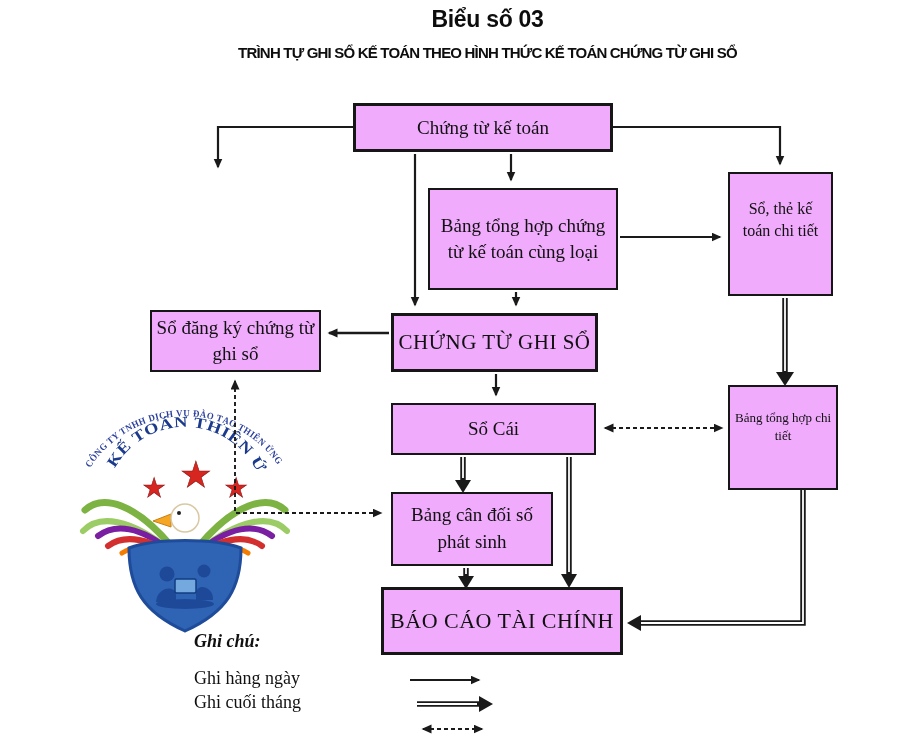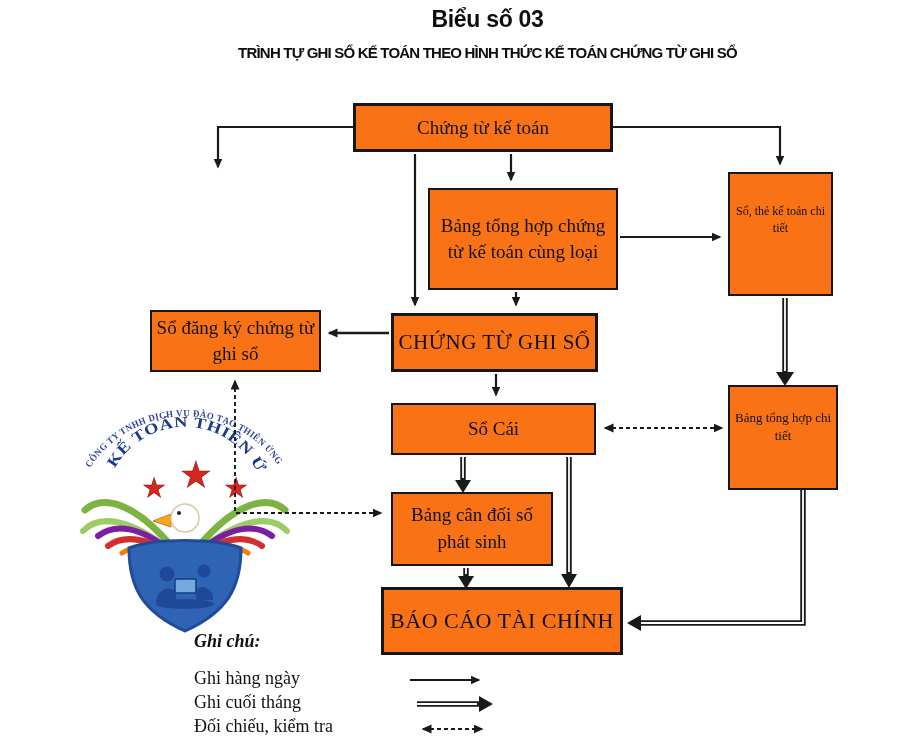--- a/index.html
+++ b/index.html
@@ -2,27 +2,27 @@
 <html><head>
 <meta charset="utf-8">
 <style>
   html,body{margin:0;padding:0;background:#ffffff;}
   .page{position:relative;width:919px;height:753px;background:#ffffff;overflow:hidden;
         font-family:"Liberation Serif","DejaVu Serif",serif;color:#111;margin-left:28px;}
   .hdr{position:absolute;left:0;width:919px;text-align:center;
        font-family:"Liberation Sans","DejaVu Sans",sans-serif;font-weight:bold;color:#0d0d0d;}
   .hdr.title{top:6px;font-size:23px;letter-spacing:-0.3px;}
   .hdr.subtitle{top:44px;font-size:15px;letter-spacing:-0.8px;white-space:nowrap;}
-  .node{position:absolute;border:2px solid #161616;background:#f97316;box-sizing:border-box;
+  .node{position:absolute;border:2px solid #161616;background:#f0abfc;box-sizing:border-box;
         display:flex;align-items:center;justify-content:center;text-align:center;
         font-size:19px;line-height:1.32;padding:2px 4px;z-index:2;}
   .n-ctkt   {left:325px;top:103px;width:260px;height:49px;border-width:3px;}
   .n-soquy  {left:127px;top:175px;width:161px;height:52px;}
   .n-bthct  {left:400px;top:188px;width:190px;height:102px;line-height:1.38;}
-  .n-sothe  {left:700px;top:172px;width:105px;height:124px;font-size:12px;line-height:1.38;padding-bottom:30px;}
+  .n-sothe  {left:700px;top:172px;width:105px;height:124px;font-size:16px;line-height:1.38;padding-bottom:30px;}
   .n-sdk    {left:122px;top:310px;width:171px;height:62px;line-height:1.35;}
   .n-ctgs   {left:363px;top:313px;width:207px;height:59px;border-width:3px;font-size:21px;letter-spacing:0.5px;}
   .n-socai  {left:363px;top:403px;width:205px;height:52px;}
   .n-bthchitiet{left:700px;top:385px;width:110px;height:105px;font-size:13px;line-height:1.38;padding-bottom:24px;}
   .n-bcd    {left:363px;top:492px;width:162px;height:74px;line-height:1.4;}
   .n-bctc   {left:353px;top:587px;width:242px;height:68px;border-width:3px;font-size:22px;letter-spacing:0.5px;}
   .legend-title{position:absolute;left:166px;top:631px;font-size:18px;font-weight:bold;font-style:italic;}
   .legend-label{position:absolute;left:166px;font-size:18px;}
   .ll-0{top:668px;} .ll-1{top:692px;} .ll-2{top:716px;}
   svg.connectors{position:absolute;left:0;top:0;z-index:3;pointer-events:none;}
@@ -96,21 +96,20 @@
   <div class="node n-sdk">Sổ đăng ký chứng từ ghi sổ</div>
   <div class="node n-ctgs">CHỨNG TỪ GHI SỔ</div>
   <div class="node n-socai">Sổ Cái</div>
   <div class="node n-bthchitiet">Bảng tổng hợp chi tiết</div>
   <div class="node n-bcd">Bảng cân đối số phát sinh</div>
   <div class="node n-bctc">BÁO CÁO TÀI CHÍNH</div>
 
   <div class="legend-title">Ghi chú:</div>
   <div class="legend-label ll-0">Ghi hàng ngày</div>
   <div class="legend-label ll-1">Ghi cuối tháng</div>
-  <div class="legend-label ll-2">Đối chiếu, kiểm tra</div>
 
   <svg class="connectors" width="919" height="753" viewBox="0 0 919 753">
     <defs>
       <marker id="mA" markerUnits="userSpaceOnUse" markerWidth="11" markerHeight="10" refX="8.5" refY="4.5" orient="auto">
         <path d="M0,0 L10,4.5 L0,9 Z" fill="#1a1a1a"></path>
       </marker>
       <marker id="mAs" markerUnits="userSpaceOnUse" markerWidth="11" markerHeight="10" refX="8.5" refY="4.5" orient="auto-start-reverse">
         <path d="M0,0 L10,4.5 L0,9 Z" fill="#1a1a1a"></path>
       </marker>
     </defs>

